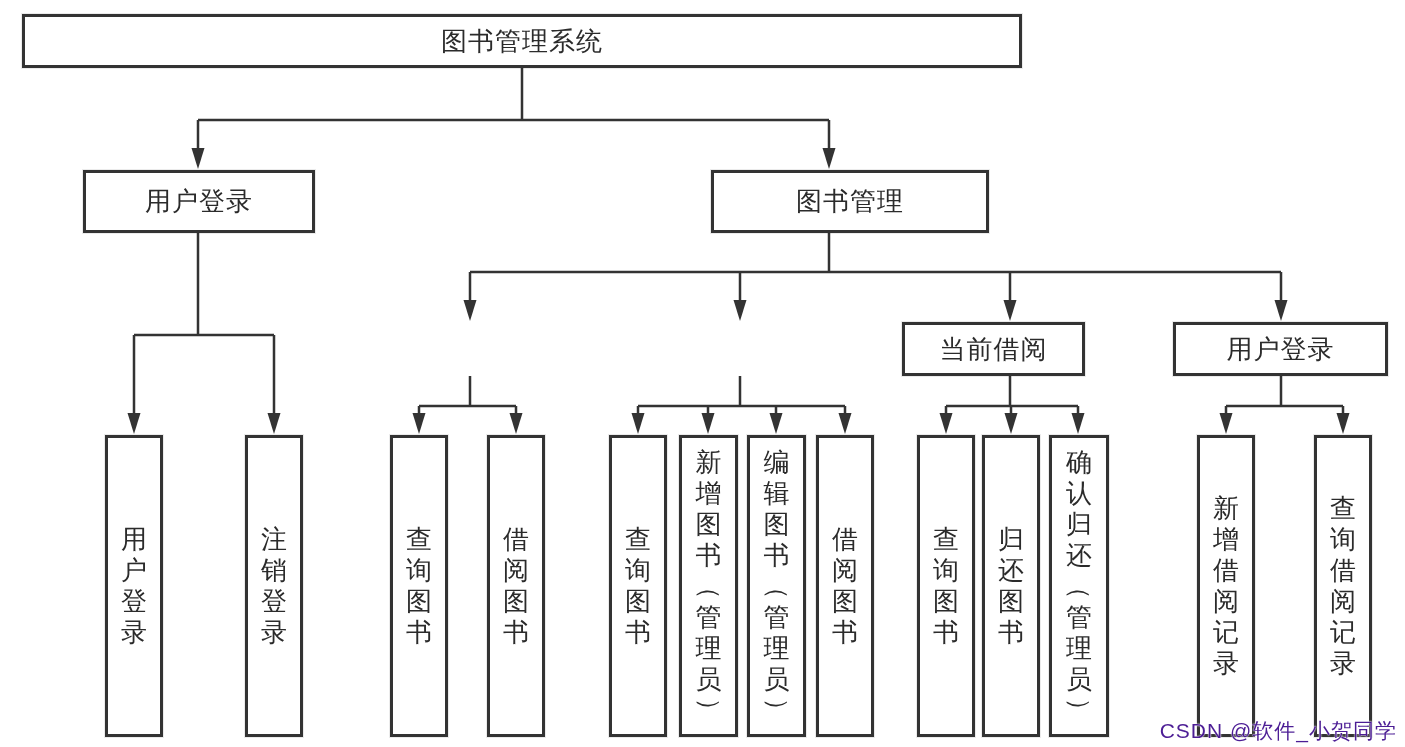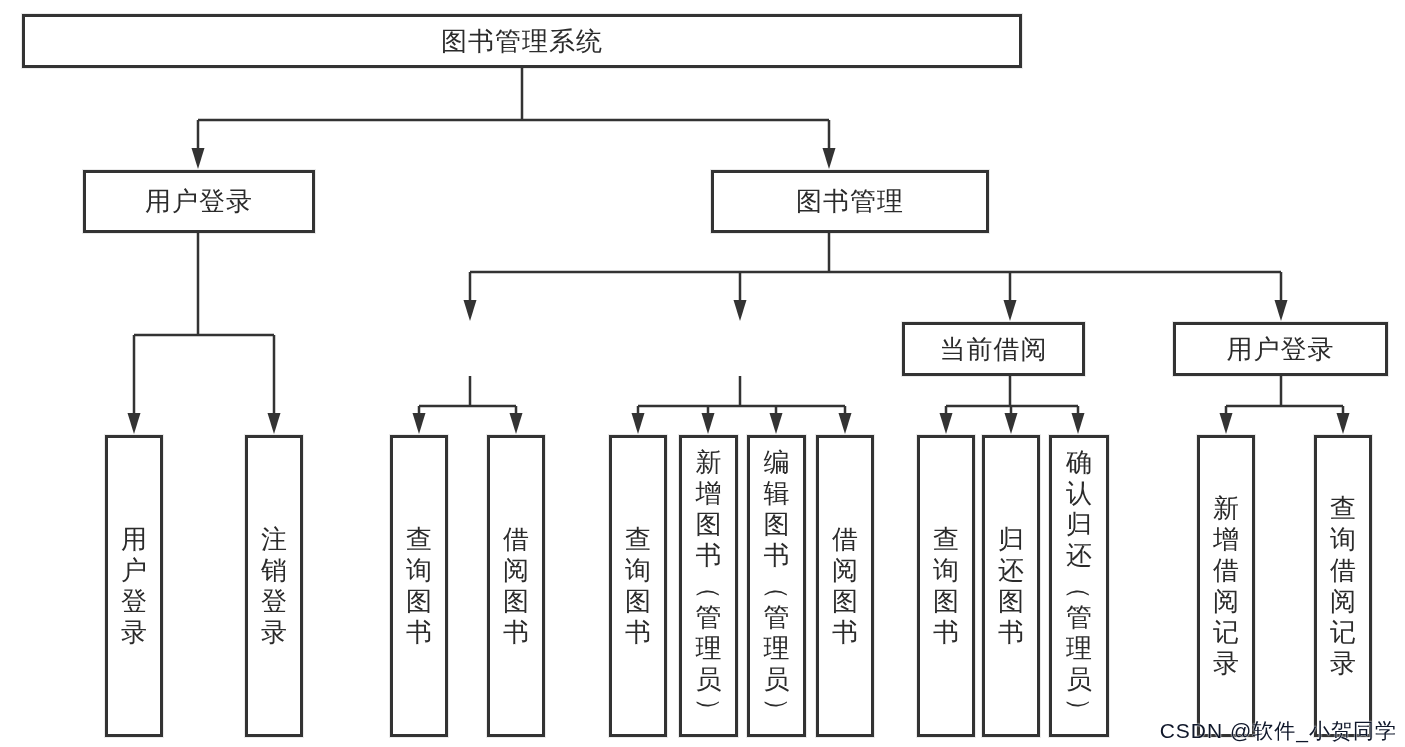--- a/index.html
+++ b/index.html
@@ -15,21 +15,21 @@
     border:3px solid #333333;
     display:flex; align-items:center; justify-content:center;
     font-size:26px; color:#2b2b2b; letter-spacing:1px;
     box-shadow:0 0 0 1px rgba(0,0,0,0.08);
   }
   .leaf { flex-direction:column; letter-spacing:0; }
   .leaf span { display:block; line-height:31px; text-align:center; }
   .leaf span.rot { transform:rotate(90deg); }
   .watermark {
     position:absolute; right:8px; bottom:2px;
-    font-size:21px; color:#0f172a;
+    font-size:21px; color:#4c1d95;
     text-shadow:0 0 2px #ffffff, 0 0 1px #ffffff;
     letter-spacing:1px; white-space:nowrap;
   }
 </style>
 </head>
 <body>
 
 <div class="canvas">
 
   <svg class="wires" viewBox="0 0 1405 747" xmlns="http://www.w3.org/2000/svg">

